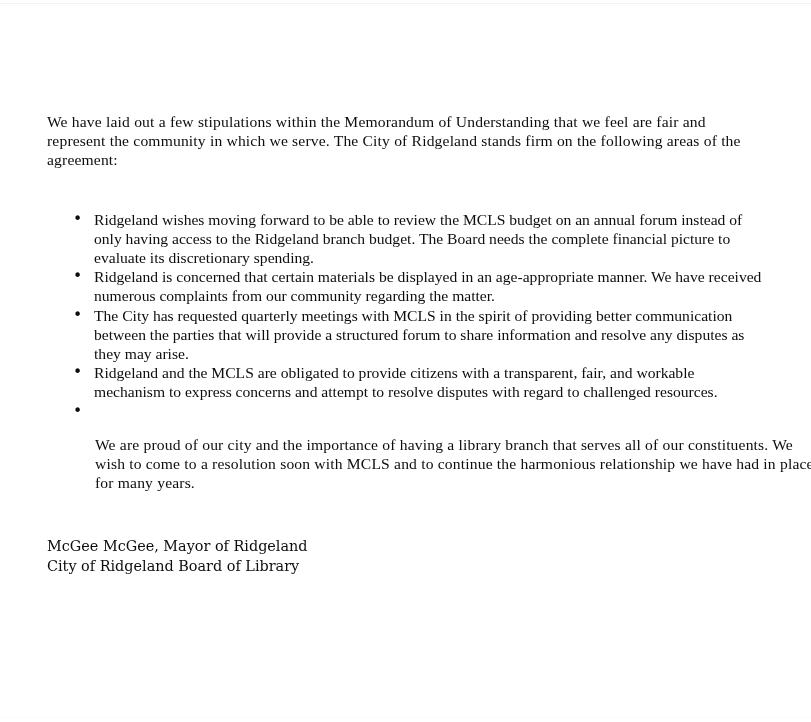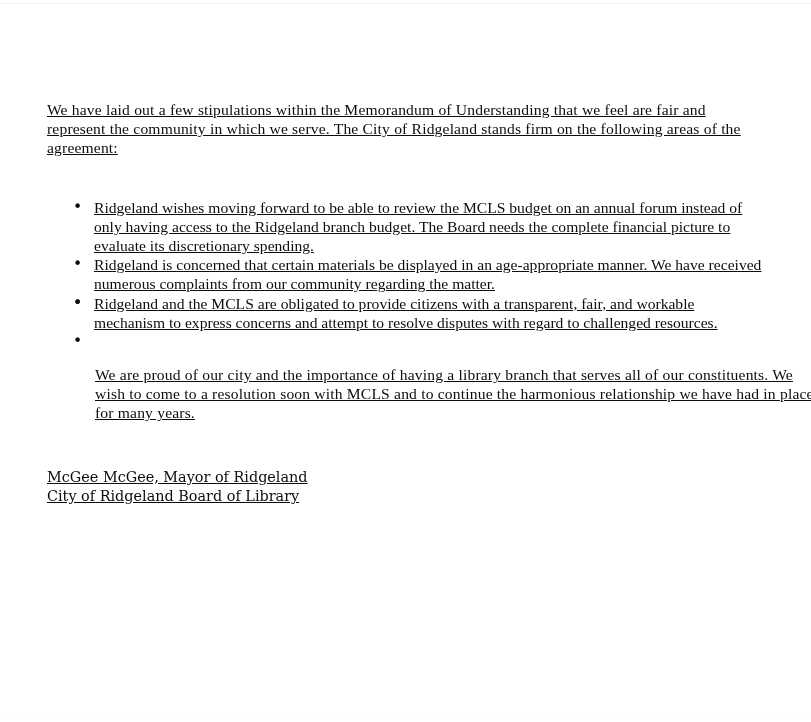--- a/index.html
+++ b/index.html
@@ -38,23 +38,22 @@
     left: 0;
     bottom: 4px;
     width: 811px;
     height: 1px;
     background: #fbfbfb;
   }
 
   .content {
     position: absolute;
     left: 47px;
-    top: 100px;
+    top: 112px;
     width: 722px;
-    text-decoration: underline;
   }
 
   .para {
     font-size: 15.6px;
     line-height: 19.2px;
     text-align: left;
     margin: 0;
     letter-spacing: 0.01em;
     word-spacing: 0.005em;
   }
@@ -132,20 +131,21 @@
         <span class="bullet-text">Ridgeland wishes moving forward to be able to review the MCLS budget on an annual forum instead of only having access to the Ridgeland branch budget. The Board needs the complete financial picture to evaluate its discretionary spending.</span>
       </li>
 
       <li class="bullet-item">
         <span class="bullet-marker">•</span>
         <span class="bullet-text">Ridgeland is concerned that certain materials be displayed in an age-appropriate manner. We have received numerous complaints from our community regarding the matter.</span>
       </li>
 
       <li class="bullet-item">
         <span class="bullet-marker">•</span>
+        <span class="bullet-text">The City has requested quarterly meetings with MCLS in the spirit of providing better communication between the parties that will provide a structured forum to share information and resolve any disputes as they may arise.</span>
       </li>
 
       <li class="bullet-item">
         <span class="bullet-marker">•</span>
         <span class="bullet-text">Ridgeland and the MCLS are obligated to provide citizens with a transparent, fair, and workable mechanism to express concerns and attempt to resolve disputes with regard to challenged resources.</span>
       </li>
 
       <li class="bullet-item">
         <span class="bullet-marker">•</span>
       </li>

